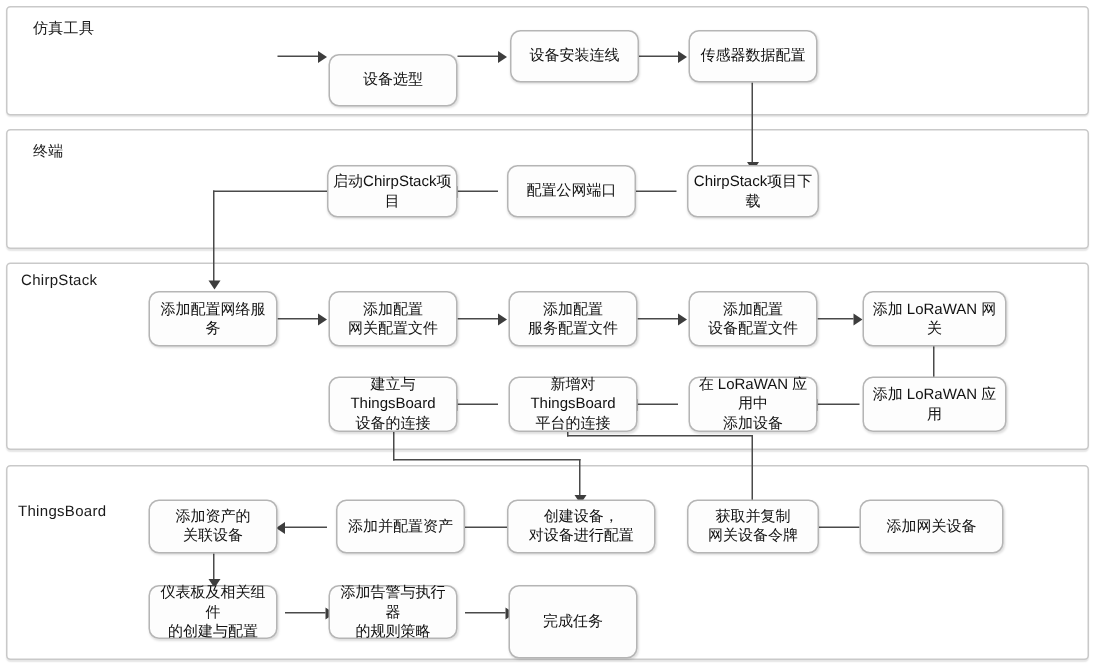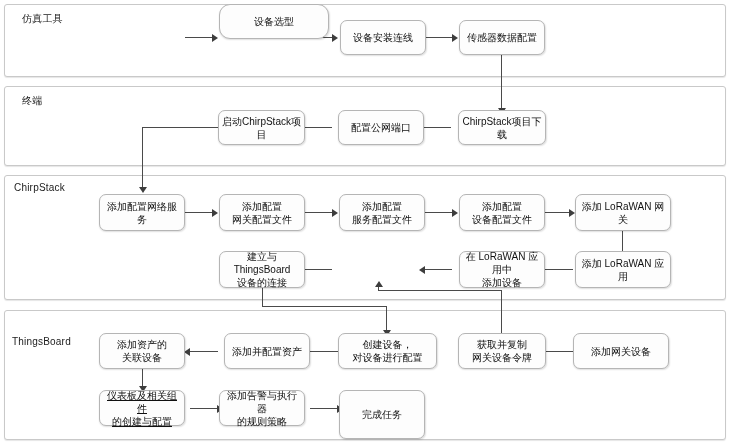--- a/index.html
+++ b/index.html
@@ -134,51 +134,53 @@
 
   <div class="edge v" style="left:142px;top:369px;height:19px;"></div>
   <div class="arrow down" style="left:138.7px;top:386px;"></div>
 
   <div class="edge h" style="left:190px;top:408px;width:27px;"></div>
   <div class="arrow right" style="left:217px;top:404.5px;"></div>
 
   <div class="edge h" style="left:310px;top:408px;width:27px;"></div>
   <div class="arrow right" style="left:337px;top:404.5px;"></div>
 
-  <div class="node" style="left:219px;top:4px;width:110px;height:35px;border-radius:11px;">设备选型</div>
+  <div class="node" style="left:219px;top:36px;width:86px;height:35px;">设备选型</div>
   <div class="node" style="left:319px;top:20px;width:86px;height:35px;margin-left:21px;">设备安装连线</div>
   <div class="node" style="left:459px;top:20px;width:86px;height:35px;">传感器数据配置</div>
 
   <div class="node" style="left:458px;top:110px;width:88px;height:35px;">ChirpStack项目下载</div>
   <div class="node" style="left:338px;top:110px;width:86px;height:35px;">配置公网端口</div>
   <div class="node" style="left:218px;top:110px;width:87px;height:35px;">启动ChirpStack项目</div>
 
   <div class="node" style="left:99px;top:194px;width:86px;height:37px;">添加配置网络服务</div>
   <div class="node" style="left:219px;top:194px;width:86px;height:37px;">添加配置
 网关配置文件</div>
   <div class="node" style="left:339px;top:194px;width:86px;height:37px;">添加配置
 服务配置文件</div>
   <div class="node" style="left:459px;top:194px;width:86px;height:37px;">添加配置
 设备配置文件</div>
   <div class="node" style="left:575px;top:194px;width:96px;height:37px;">添加 LoRaWAN 网关</div>
 
   <div class="node" style="left:575px;top:251px;width:96px;height:37px;">添加 LoRaWAN 应用</div>
   <div class="node" style="left:459px;top:251px;width:86px;height:37px;">在 LoRaWAN 应用中
 添加设备</div>
+  <div class="node" style="left:339px;top:251px;width:86px;height:37px;">新增对ThingsBoard
+平台的连接</div>
   <div class="node" style="left:219px;top:251px;width:86px;height:37px;">建立与ThingsBoard
 设备的连接</div>
 
   <div class="node" style="left:573px;top:333px;width:96px;height:36px;">添加网关设备</div>
   <div class="node" style="left:458px;top:333px;width:88px;height:36px;">获取并复制
 网关设备令牌</div>
   <div class="node" style="left:338px;top:333px;width:99px;height:36px;">创建设备，
 对设备进行配置</div>
   <div class="node" style="left:224px;top:333px;width:86px;height:36px;">添加并配置资产</div>
   <div class="node" style="left:99px;top:333px;width:86px;height:36px;">添加资产的
 关联设备</div>
 
-  <div class="node" style="left:99px;top:390px;width:86px;height:36px;text-decoration:underline;">仪表板及相关组件
+  <div class="node" style="left:99px;top:390px;width:86px;height:36px;">仪表板及相关组件
 的创建与配置</div>
   <div class="node" style="left:219px;top:390px;width:86px;height:36px;">添加告警与执行器
 的规则策略</div>
   <div class="node" style="left:339px;top:390px;width:86px;height:49px;">完成任务</div>
 
 </div>
 
 </body></html>

